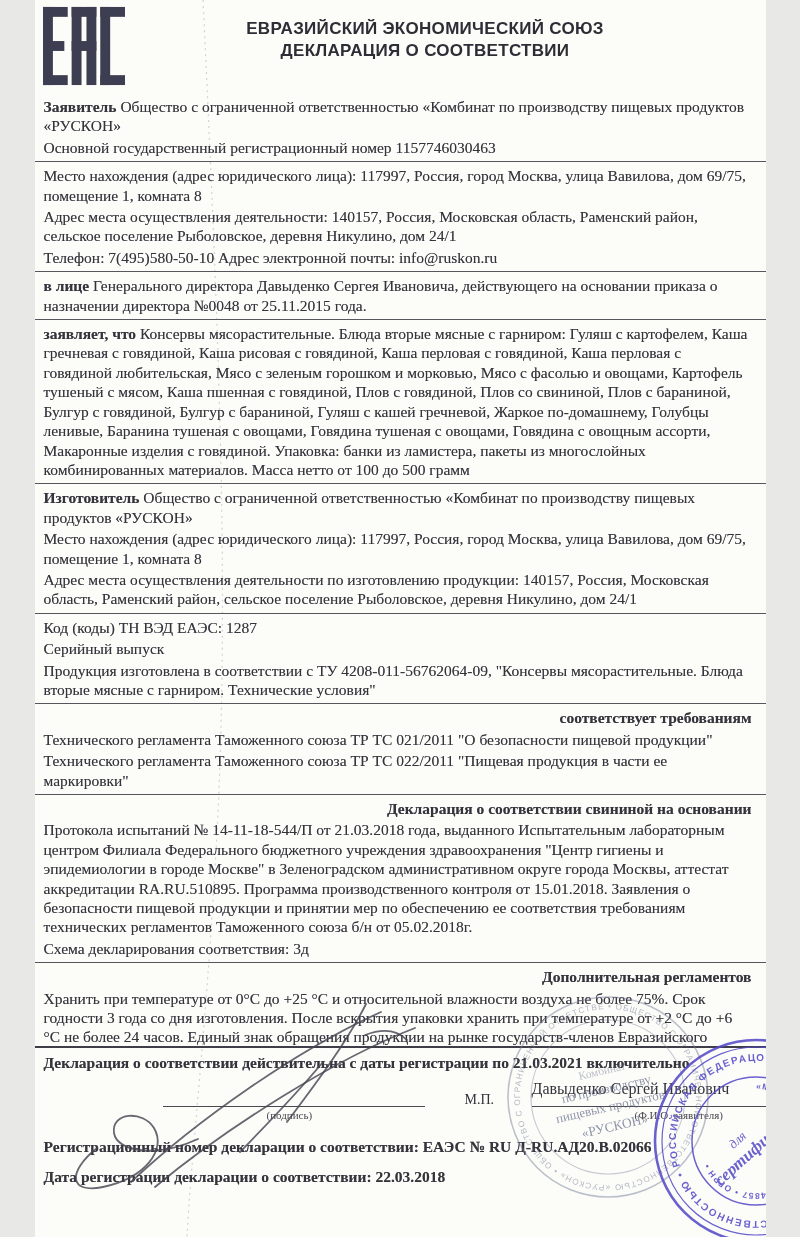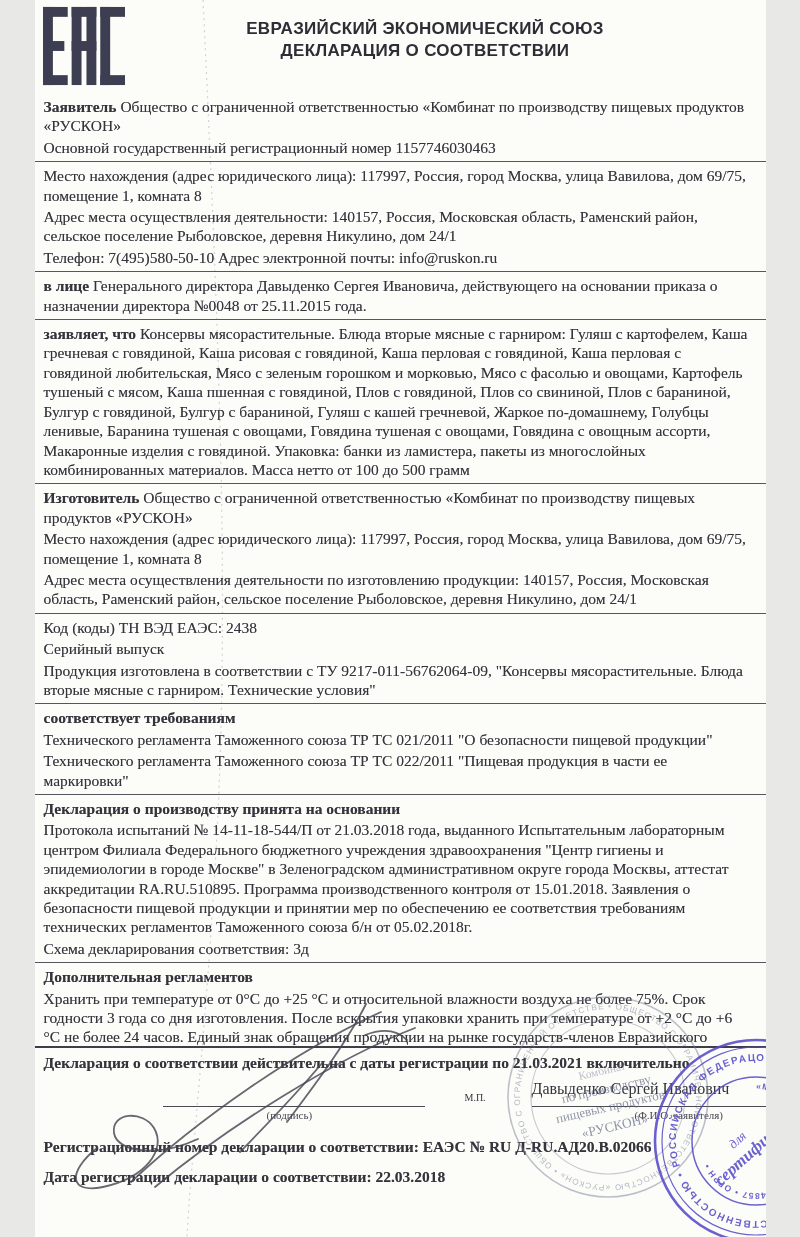--- a/index.html
+++ b/index.html
@@ -15,21 +15,21 @@
   .lower { position:absolute; top:1048px; left:0; right:0; bottom:0; }
   .hdr { display:flex; align-items:flex-start; padding:6px 10px 0 8px; margin-bottom:10px; }
   .logo { flex:0 0 auto; }
   .titlebox { flex:1; text-align:center; padding:12px 40px 0 10px;
     font-family:"Liberation Sans", sans-serif; font-weight:bold;
     font-size:17px; line-height:22px; color:#2e2d36; letter-spacing:.3px; }
   p.doc { margin:0; padding:1px 14px 1px 9px; font-size:15.5px; line-height:19.4px;
     text-shadow:0 0 .5px rgba(50,48,56,.45); }
   .lbl { font-weight:bold; }
   hr.rule { border:none; border-top:1.6px solid #45434c; margin:3px 0; opacity:.9; }
-  .bold { font-weight:bold; }
+  .bold { font-weight:bold;text-align:right; }
   .abs { position:absolute; }
   .sigline { border-top:1.5px solid #4a4850; height:0; }
   .cap { font-size:11px; color:#4a4850;margin-left:44px; }
   .overlay { position:absolute; left:0; top:0; pointer-events:none; }
   .z3 { z-index:3; } .z4 { z-index:4; } .z5 { z-index:5; }
   .lower p.doc { position:absolute; white-space:nowrap; }
 </style>
 </head>
 <body>
 
@@ -67,41 +67,41 @@
     <p class="doc">Телефон: 7(495)580-50-10 Адрес электронной почты: info@ruskon.ru</p>
     <hr class="rule">
     <p class="doc"><span class="lbl">в лице</span> <span>Генерального директора Давыденко Сергея Ивановича, действующего на основании приказа о назначении директора №0048 от 25.11.2015 года.</span></p>
     <hr class="rule">
     <p class="doc"><span class="lbl">заявляет, что</span> <span>Консервы мясорастительные. Блюда вторые мясные с гарниром: Гуляш с картофелем, Каша гречневая с говядиной, Каша рисовая с говядиной, Каша перловая с говядиной, Каша перловая с говядиной любительская, Мясо с зеленым горошком и морковью, Мясо с фасолью и овощами, Картофель тушеный с мясом, Каша пшенная с говядиной, Плов с говядиной, Плов со свининой, Плов с бараниной, Булгур с говядиной, Булгур с бараниной, Гуляш с кашей гречневой, Жаркое по-домашнему, Голубцы ленивые, Баранина тушеная с овощами, Говядина тушеная с овощами, Говядина с овощным ассорти, Макаронные изделия с говядиной. Упаковка: банки из ламистера, пакеты из многослойных комбинированных материалов. Масса нетто от 100 до 500 грамм</span></p>
     <hr class="rule">
     <p class="doc"><span class="lbl">Изготовитель</span> <span>Общество с ограниченной ответственностью «Комбинат по производству пищевых продуктов «РУСКОН»</span></p>
     <p class="doc">Место нахождения (адрес юридического лица): 117997, Россия, город Москва, улица Вавилова, дом 69/75, помещение 1, комната 8</p>
     <p class="doc">Адрес места осуществления деятельности по изготовлению продукции: 140157, Россия, Московская область, Раменский район, сельское поселение Рыболовское, деревня Никулино, дом 24/1</p>
     <hr class="rule">
-    <p class="doc">Код (коды) ТН ВЭД ЕАЭС: 2438</p>
+    <p class="doc">Код (коды) ТН ВЭД ЕАЭС: 1287</p>
     <p class="doc">Серийный выпуск</p>
-    <p class="doc">Продукция изготовлена в соответствии с ТУ 9217-011-56762064-09, "Консервы мясорастительные. Блюда вторые мясные с гарниром. Технические условия"</p>
+    <p class="doc">Продукция изготовлена в соответствии с ТУ 4208-011-56762064-09, "Консервы мясорастительные. Блюда вторые мясные с гарниром. Технические условия"</p>
     <hr class="rule">
     <p class="doc bold">соответствует требованиям</p>
     <p class="doc">Технического регламента Таможенного союза ТР ТС 021/2011 "О безопасности пищевой продукции"</p>
     <p class="doc">Технического регламента Таможенного союза ТР ТС 022/2011 "Пищевая продукция в части ее маркировки"</p>
     <hr class="rule">
-    <p class="doc bold">Декларация о производству принята на основании</p>
+    <p class="doc bold">Декларация о соответствии свининой на основании</p>
     <p class="doc">Протокола испытаний  № 14-11-18-544/П от 21.03.2018 года, выданного Испытательным лабораторным центром Филиала Федерального бюджетного учреждения здравоохранения "Центр гигиены и эпидемиологии в городе Москве" в Зеленоградском административном округе города Москвы, аттестат аккредитации RA.RU.510895. Программа производственного контроля от 15.01.2018. Заявления о безопасности пищевой продукции и принятии мер по обеспечению ее соответствия требованиям технических регламентов Таможенного союза б/н от 05.02.2018г.</p>
     <p class="doc">Схема декларирования соответствия: 3д</p>
     <hr class="rule">
     <p class="doc bold">Дополнительная регламентов</p>
     <p class="doc">Хранить при температуре от 0°С до +25 °С и относительной влажности воздуха не более 75%. Срок годности 3 года со дня изготовления. После вскрытия упаковки хранить при температуре от +2 °С до +6 °С не более 24 часов. Единый знак обращения продукции на рынке государств-членов Евразийского Экономического союза наносится на этикетку. Код ОКПД 2 - 10.13.15.119.</p>
   </div>
 
   <div class="lower">
     <p class="doc bold" style="left:0; top:4px;">Декларация о соответствии действительна с даты регистрации по 21.03.2021 включительно</p>
     <div class="abs sigline" style="left:128px; top:58px; width:262px;"></div>
     <div class="abs cap" style="left:188px; top:61px;">(подпись)</div>
-    <div class="abs" style="left:430px; top:44px; font-size:10px;">М.П.</div>
+    <div class="abs" style="left:430px; top:44px; font-size:14px;">М.П.</div>
     <div class="abs" style="left:497px; top:32px; font-size:16px;">Давыденко Сергей Иванович</div>
     <div class="abs sigline" style="left:497px; top:58px; width:277px;"></div>
     <div class="abs cap" style="left:556px; top:61px;">(Ф.И.О. заявителя)</div>
     <p class="doc bold" style="left:0; top:88px;">Регистрационный номер декларации о соответствии: ЕАЭС № RU Д-RU.АД20.В.02066</p>
     <p class="doc bold" style="left:0; top:118px;">Дата регистрации декларации о соответствии:  22.03.2018</p>
   </div>
 
   <svg class="overlay z3" width="800" height="1237">
     <path d="M 168 0 C 186 380, 196 640, 178 900 C 168 1060, 156 1160, 152 1237" fill="none" stroke="rgba(105,105,120,.28)" stroke-width="1.2" stroke-dasharray="2 4"></path>
   </svg>

